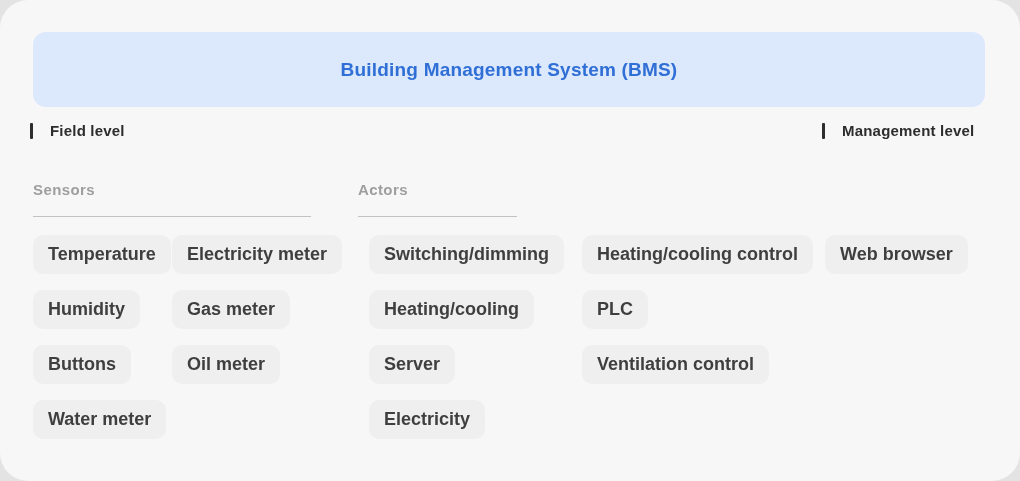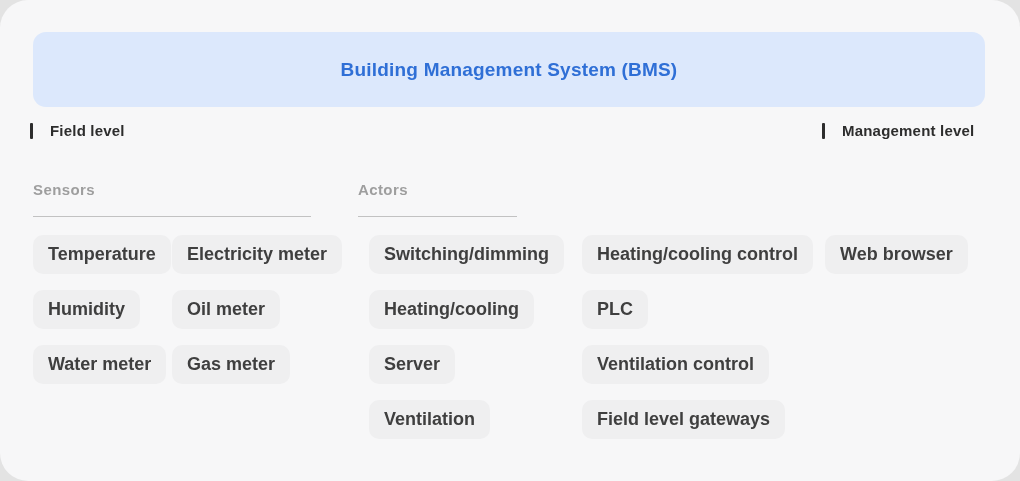--- a/index.html
+++ b/index.html
@@ -63,41 +63,41 @@
     <div class="col-header" style="left:33px; width:278px">
       <span>Sensors</span>
     </div>
     <div class="col-header" style="left:358px; width:159px">
       <span>Actors</span>
     </div>
 
     <div class="chip-col" style="left:33px">
       <div class="chip">Temperature</div>
       <div class="chip">Humidity</div>
+      <div class="chip">Buttons</div>
       <div class="chip">Water meter</div>
     </div>
 
     <div class="chip-col" style="left:172px">
       <div class="chip">Electricity meter</div>
+      <div class="chip">Gas meter</div>
       <div class="chip">Oil meter</div>
-      <div class="chip">Gas meter</div>
     </div>
 
     <div class="chip-col" style="left:369px">
       <div class="chip">Switching/dimming</div>
       <div class="chip">Heating/cooling</div>
       <div class="chip">Server</div>
-      <div class="chip">Ventilation</div>
+      <div class="chip">Electricity</div>
     </div>
 
     <div class="chip-col" style="left:582px">
       <div class="chip">Heating/cooling control</div>
       <div class="chip">PLC</div>
       <div class="chip">Ventilation control</div>
-      <div class="chip">Field level gateways</div>
     </div>
 
     <div class="chip-col" style="left:825px">
       <div class="chip">Web browser</div>
     </div>
 
   </div>
 </div>
 
 </body></html>

